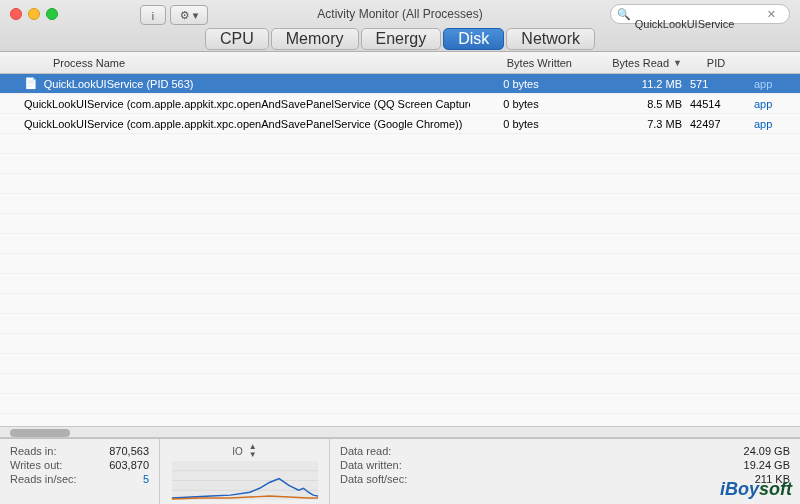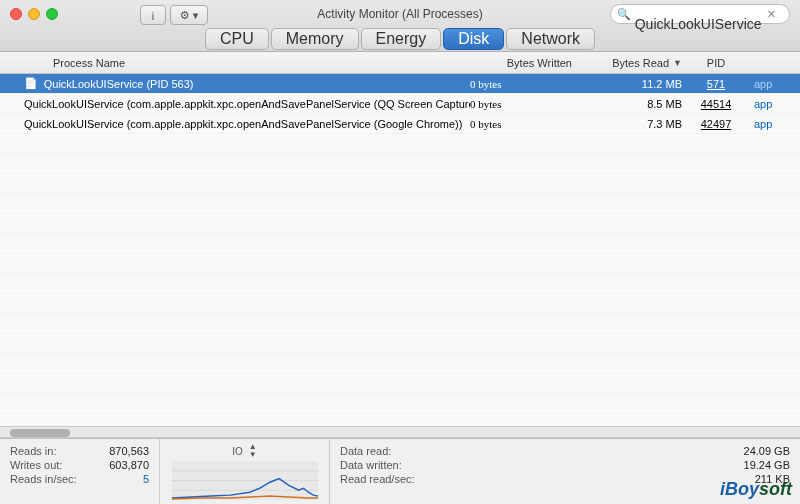--- a/index.html
+++ b/index.html
@@ -122,21 +122,21 @@
       height: 20px;
     }
     .search-icon {
       color: #888;
       font-size: 11px;
       margin-right: 4px;
     }
     .search-input {
       border: none;
       outline: none;
-      font-size: 14px;
+      font-size: 11px;
       color: #333;
       width: 130px;
       background: transparent;
       margin-top: 19px;
     }
     .search-clear {
       color: #888;
       font-size: 11px;
       cursor: pointer;
       margin-left: 2px;
@@ -223,34 +223,32 @@
     }
     .cell-process {
       flex: 1;
       padding-left: 24px;
       display: flex;
       align-items: center;
       gap: 4px;
     }
     .cell-bytes-written {
       width: 110px;
-      text-align: left;
+      text-align: center;
       padding-right: 8px;
-      font-family: Liberation Serif, serif;
     }
     .cell-bytes-read {
       width: 110px;
       text-align: right;
       padding-right: 8px;
     }
     .cell-pid {
       width: 60px;
-      text-align: center;
+      text-align: left;
       padding-right: 8px;
-      text-decoration: underline;
     }
     .cell-kind {
       width: 50px;
       padding-left: 4px;
       color: #0060c0;
     }
     .table-row.selected .cell-kind {
       color: #aad0ff;
     }
 
@@ -483,21 +481,21 @@
   <div class="stats-right">
     <div class="stats-row">
       <span class="stats-label">Data read:</span>
       <span class="stats-value">24.09 GB</span>
     </div>
     <div class="stats-row">
       <span class="stats-label">Data written:</span>
       <span class="stats-value">19.24 GB</span>
     </div>
     <div class="stats-row">
-      <span class="stats-label">Read read/sec:</span>
+      <span class="stats-label">Data soft/sec:</span>
       <span class="stats-value">211 KB</span>
     </div>
   </div>
 
   <div style="position:absolute;bottom:4px;right:8px;font-size:18px;font-weight:bold;font-style:italic;display:flex;align-items:center;">
     <span style="color:#1a5fa8;">i</span>
     <span style="color:#1a5fa8;">Boy</span>
       <span style="color:#14532d;">soft</span>
   </div>
 </div>

